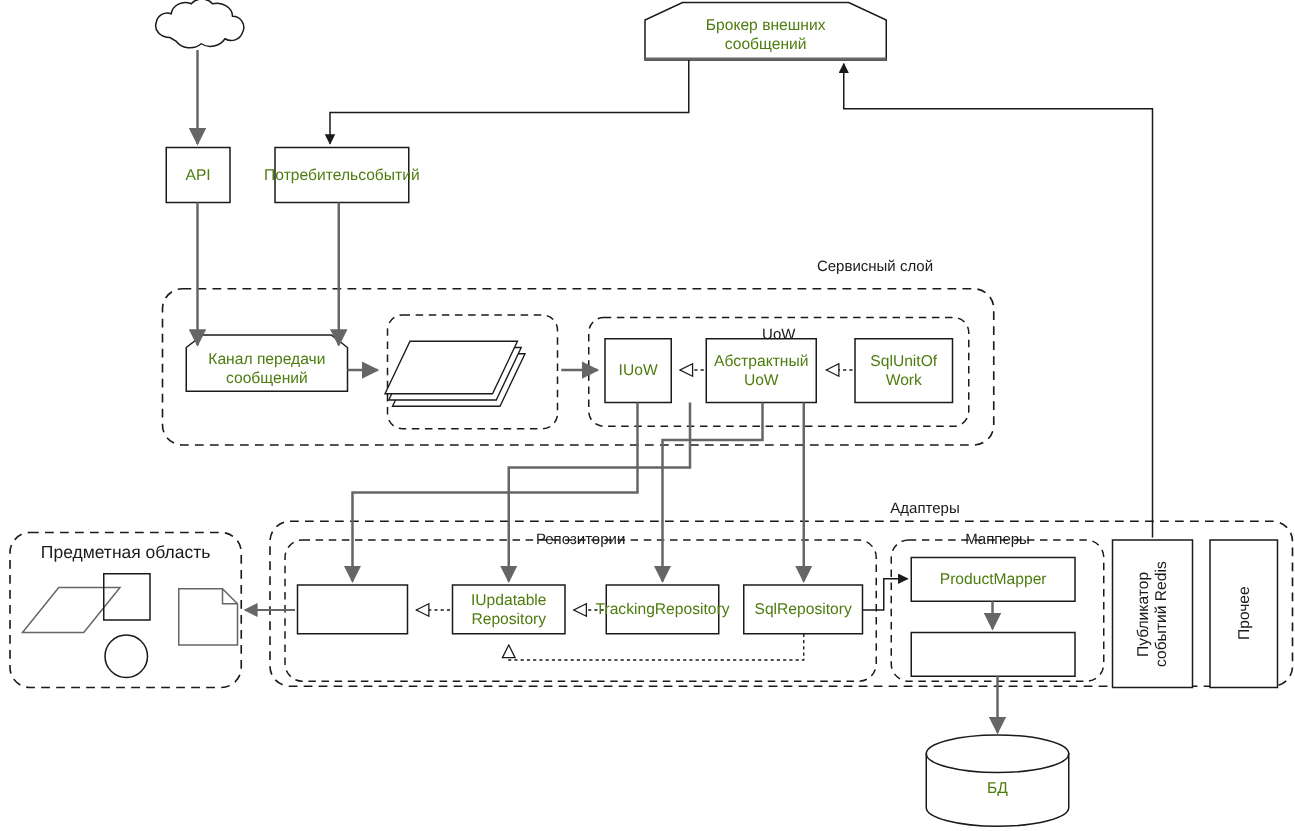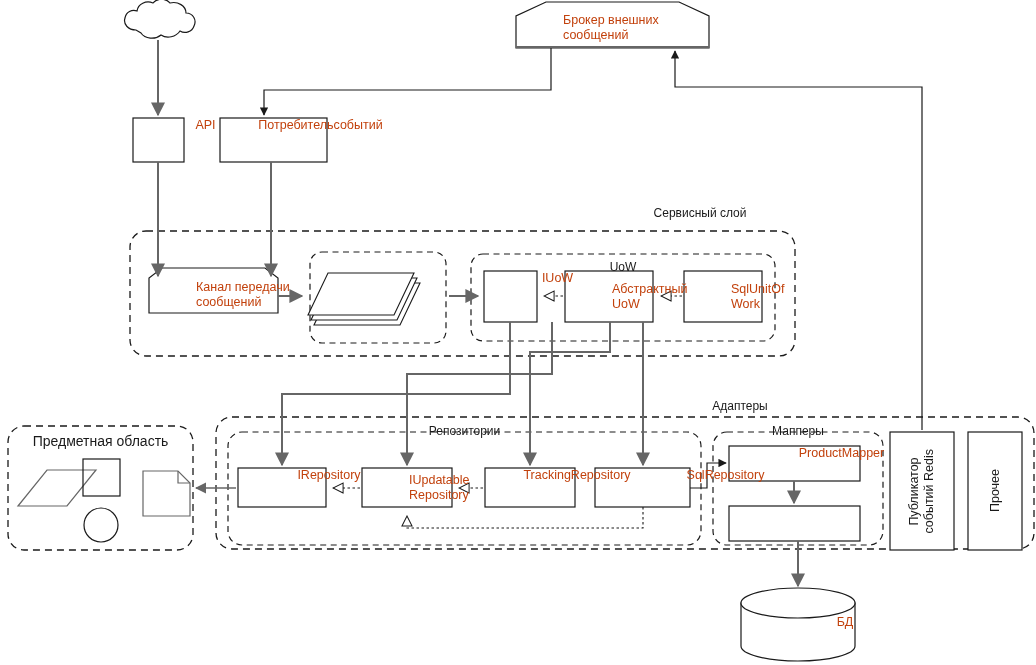--- a/index.html
+++ b/index.html
@@ -1,20 +1,20 @@
 <!DOCTYPE html>
 <html><head>
 <meta charset="utf-8">
 <style>
   html,body{margin:0;padding:0;background:#ffffff;}
   body{width:1036px;height:665px;font-family:"Liberation Sans",sans-serif;overflow:hidden;}
   #diagram{position:relative;width:1036px;height:665px;}
   svg#canvas{position:absolute;left:0;top:0;width:1036px;height:665px;}
-  .lbl{position:absolute;color:#c2410c;font-size:12.5px;line-height:15px;text-align:center;
-       display:flex;align-items:flex-start;justify-content:center;pointer-events:none;margin-left:47px;}
+  .lbl{position:absolute;color:#4d7c0f;font-size:12.5px;line-height:15px;text-align:center;
+       display:flex;align-items:center;justify-content:center;pointer-events:none;}
   .grouplbl{position:absolute;color:#1a1a1a;font-size:12px;line-height:15px;text-align:center;
        display:flex;align-items:center;justify-content:center;}
   .vlbl{position:absolute;color:#1a1a1a;font-size:12.5px;line-height:15px;text-align:center;
        display:flex;align-items:center;justify-content:center;}
   .vlbl span{writing-mode:vertical-rl;transform:rotate(180deg);white-space:pre;}
 </style>
 </head>
 <body>
 
 <div id="diagram">
@@ -189,33 +189,32 @@
   </div>
 
   <div class="grouplbl" style="left:650px;top:396px;width:180px;height:20px;">Адаптеры</div>
 
   <div class="grouplbl" style="left:228px;top:422px;width:473px;height:18px;">Репозитории</div>
 
   <div class="grouplbl" style="left:713px;top:422px;width:170px;height:18px;">Мапперы</div>
 
   <div class="grouplbl" style="left:8px;top:431px;width:185px;height:20px;font-size:14px;">Предметная область</div>
 
-  <div class="lbl" style="left:238px;top:468px;width:88px;height:39px;">IRepository</div>
 
   <div class="lbl" style="left:362px;top:468px;width:90px;height:39px;flex-direction:column;">
     <div>IUpdatable</div>
     <div>Repository</div>
   </div>
 
   <div class="lbl" style="left:485px;top:468px;width:90px;height:39px;flex-direction:row;">
     <div>Tracking</div>
     <div>Repository</div>
   </div>
 
-  <div class="lbl" style="left:595px;top:468px;width:95px;height:39px;padding-left:36px;">SqlRepository</div>
+  <div class="lbl" style="left:595px;top:468px;width:95px;height:39px;">SqlRepository</div>
 
   <div class="lbl" style="left:729px;top:446px;width:131px;height:35px;">ProductMapper</div>
 
 
   <div class="vlbl" style="left:890px;top:432px;width:64px;height:118px;">
     <span>Публикатор
 событий Redis</span>
   </div>
 
   <div class="vlbl" style="left:968px;top:432px;width:54px;height:118px;">

